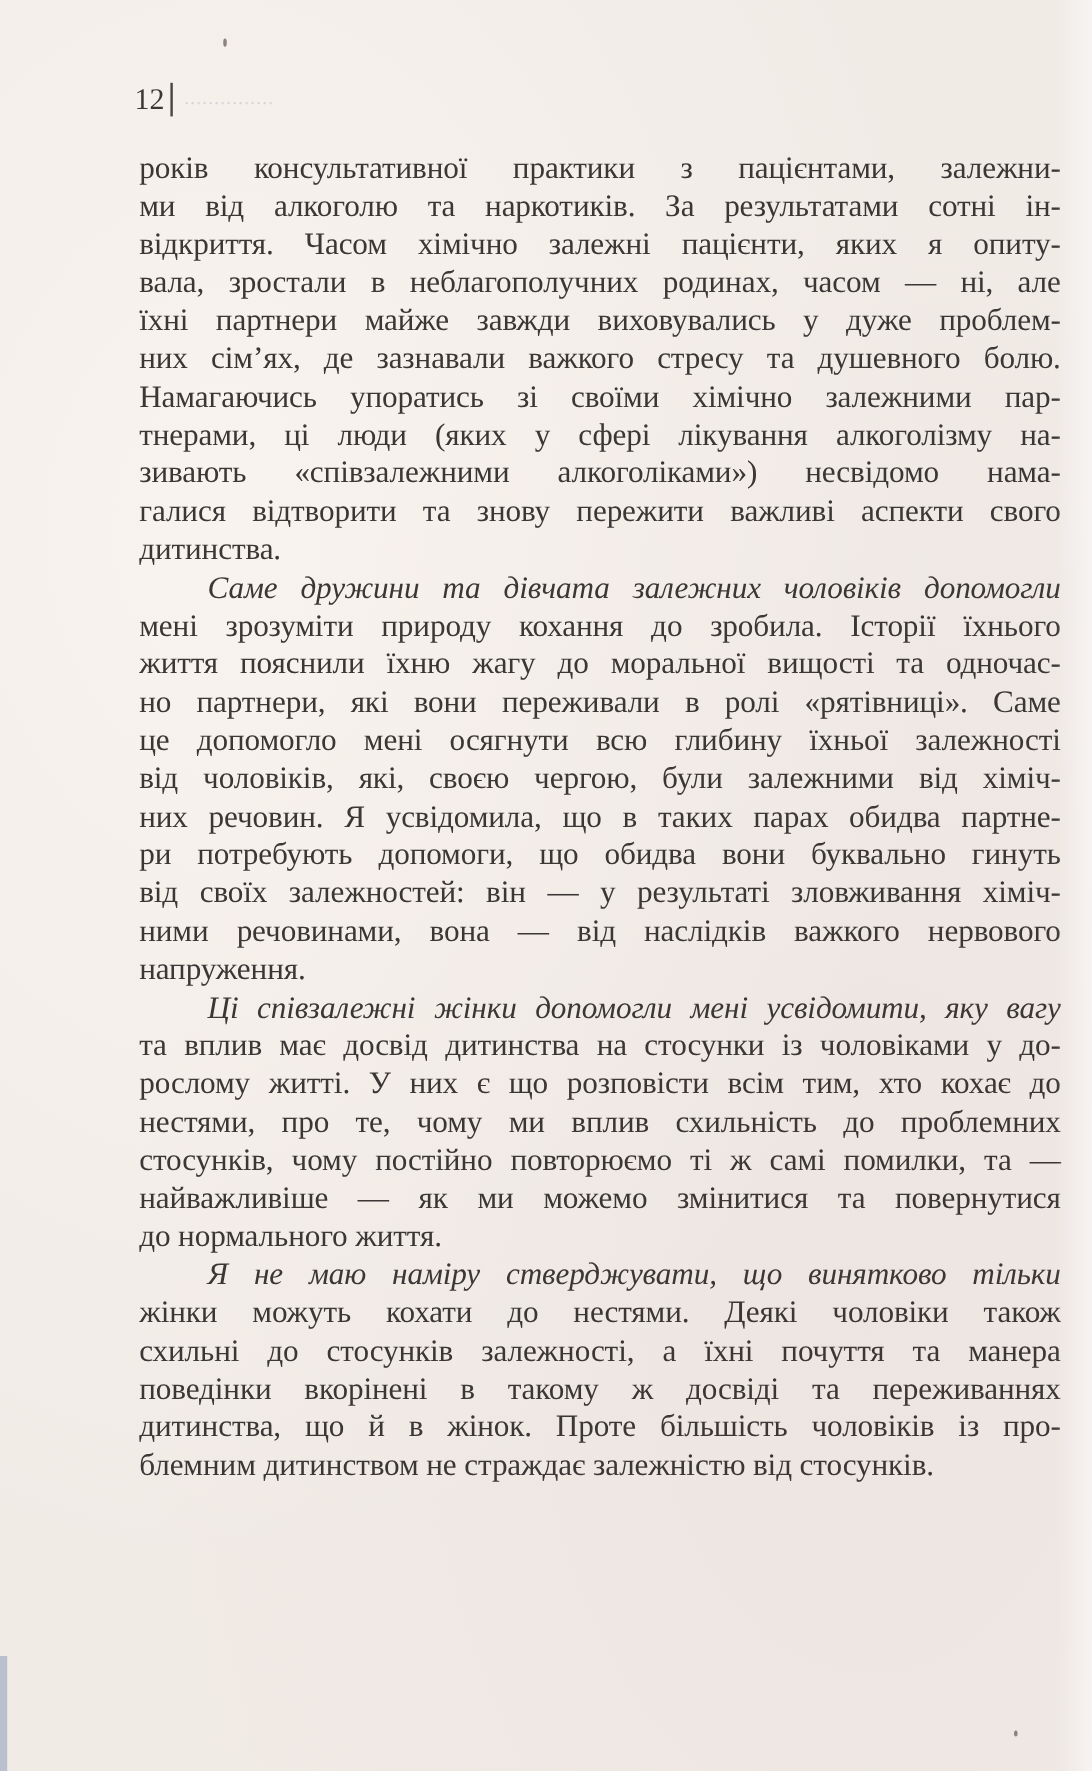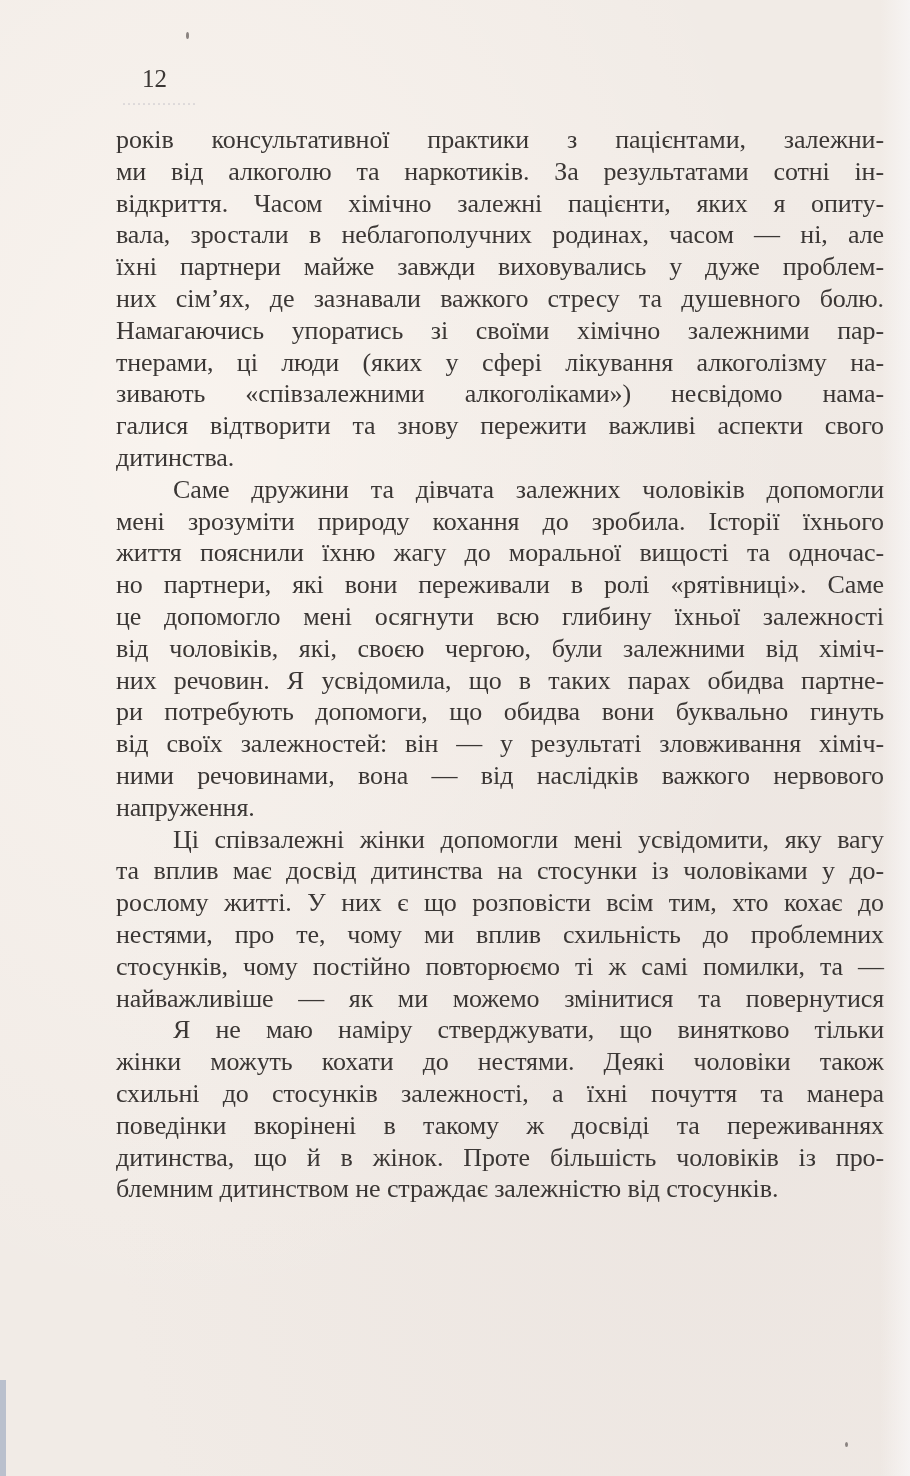--- a/index.html
+++ b/index.html
@@ -25,21 +25,20 @@
       width: 910px;
       height: 1476px;
     }
     .header {
       position: absolute;
       left: 112px;
       top: 66px;
       height: 34px;
       display: flex;
       align-items: center;
-      flex-direction: column;
     }
     .page-number {
       font-family: "Liberation Serif", serif;
       font-size: 25px;
       color: #3b3735;
       line-height: 1;
     }
     .header-rule {
       display: inline-block;
       width: 1.5px;
@@ -76,20 +75,21 @@
       text-align-last: justify;
       white-space: nowrap;
       overflow: visible;
     }
     .para .line.last {
       text-align-last: left;
       font-family: Liberation Serif, serif;
     }
     .para.indent .line:first-child {
       text-indent: 57px;
+      font-style: italic;
     }
     .para + .para {
       margin-top: 0;
     }
     .p2 .line, .p3 .line, .p4 .line, .p5 .line {
       font-family: "Liberation Serif", serif;
       font-size: 26px;
       letter-spacing: -0.1px;
     }
     .scan-speck {
@@ -153,20 +153,21 @@
         <span class="line">ними речовинами, вона — від наслідків важкого нервового</span>
         <span class="line last">напруження.</span>
       </p>
       <p class="para p4 indent">
         <span class="line">Ці співзалежні жінки допомогли мені усвідомити, яку вагу</span>
         <span class="line">та вплив має досвід дитинства на стосунки із чоловіками у до-</span>
         <span class="line">рослому житті. У них є що розповісти всім тим, хто кохає до</span>
         <span class="line">нестями, про те, чому ми вплив схильність до проблемних</span>
         <span class="line">стосунків, чому постійно повторюємо ті ж самі помилки, та —</span>
         <span class="line">найважливіше — як ми можемо змінитися та повернутися</span>
+        <span class="line last">до нормального життя.</span>
       </p>
       <p class="para p5 indent">
         <span class="line">Я не маю наміру стверджувати, що винятково тільки</span>
         <span class="line">жінки можуть кохати до нестями. Деякі чоловіки також</span>
         <span class="line">схильні до стосунків залежності, а їхні почуття та манера</span>
         <span class="line">поведінки вкорінені в такому ж досвіді та переживаннях</span>
         <span class="line">дитинства, що й в жінок. Проте більшість чоловіків із про-</span>
         <span class="line last">блемним дитинством не страждає залежністю від стосунків.</span>
       </p>
     </div>

